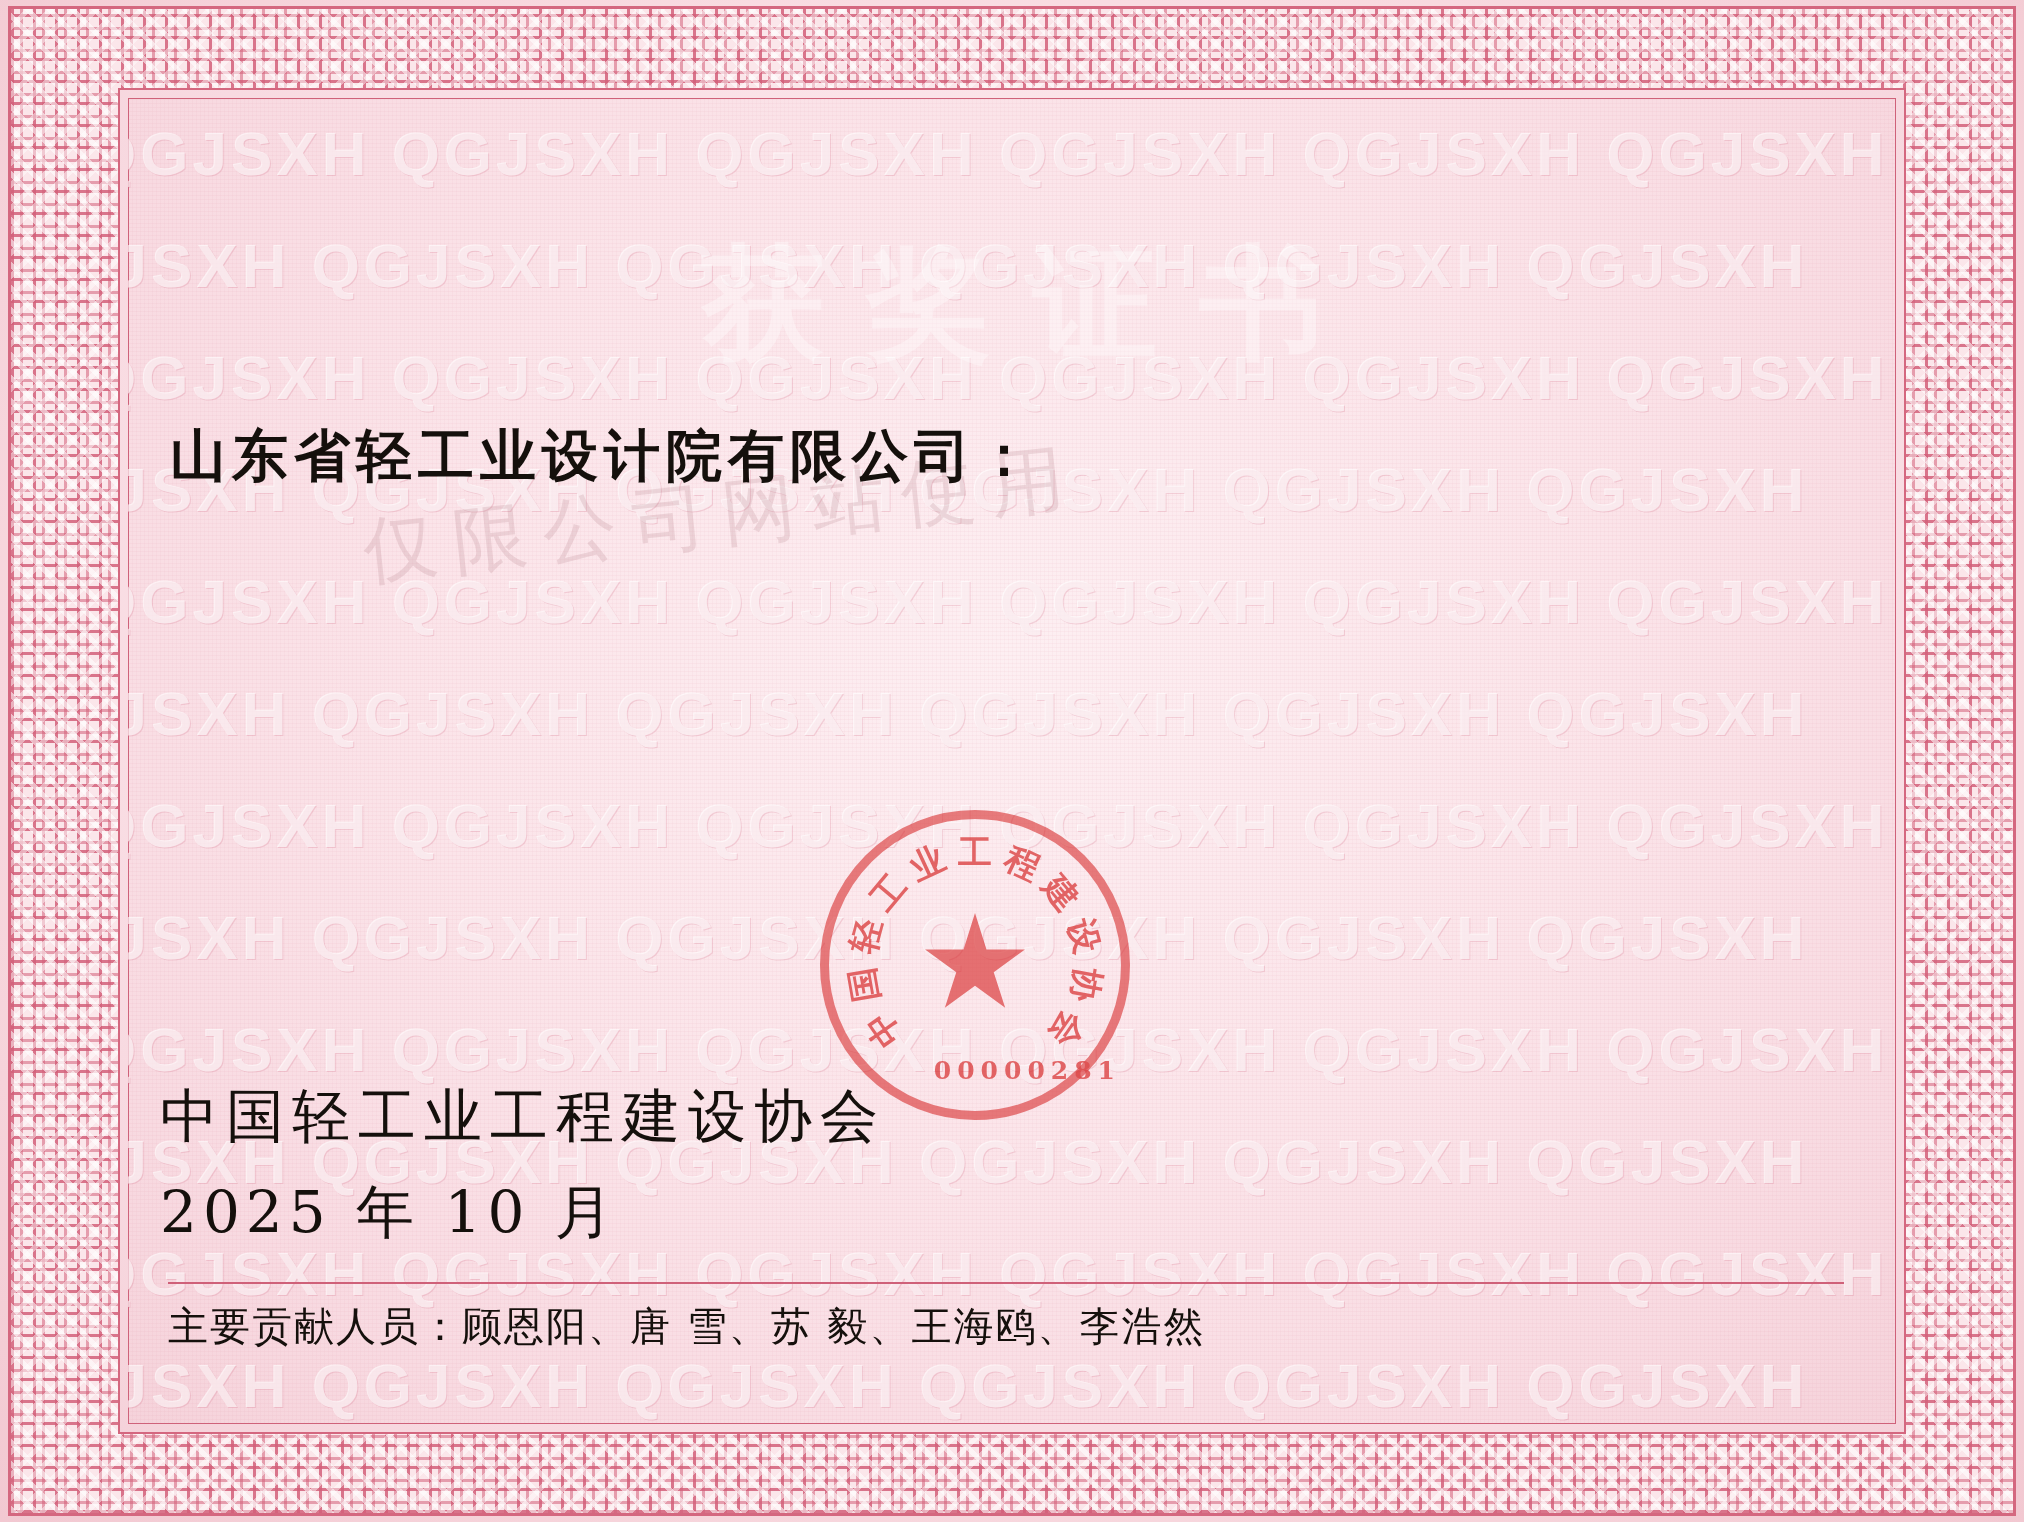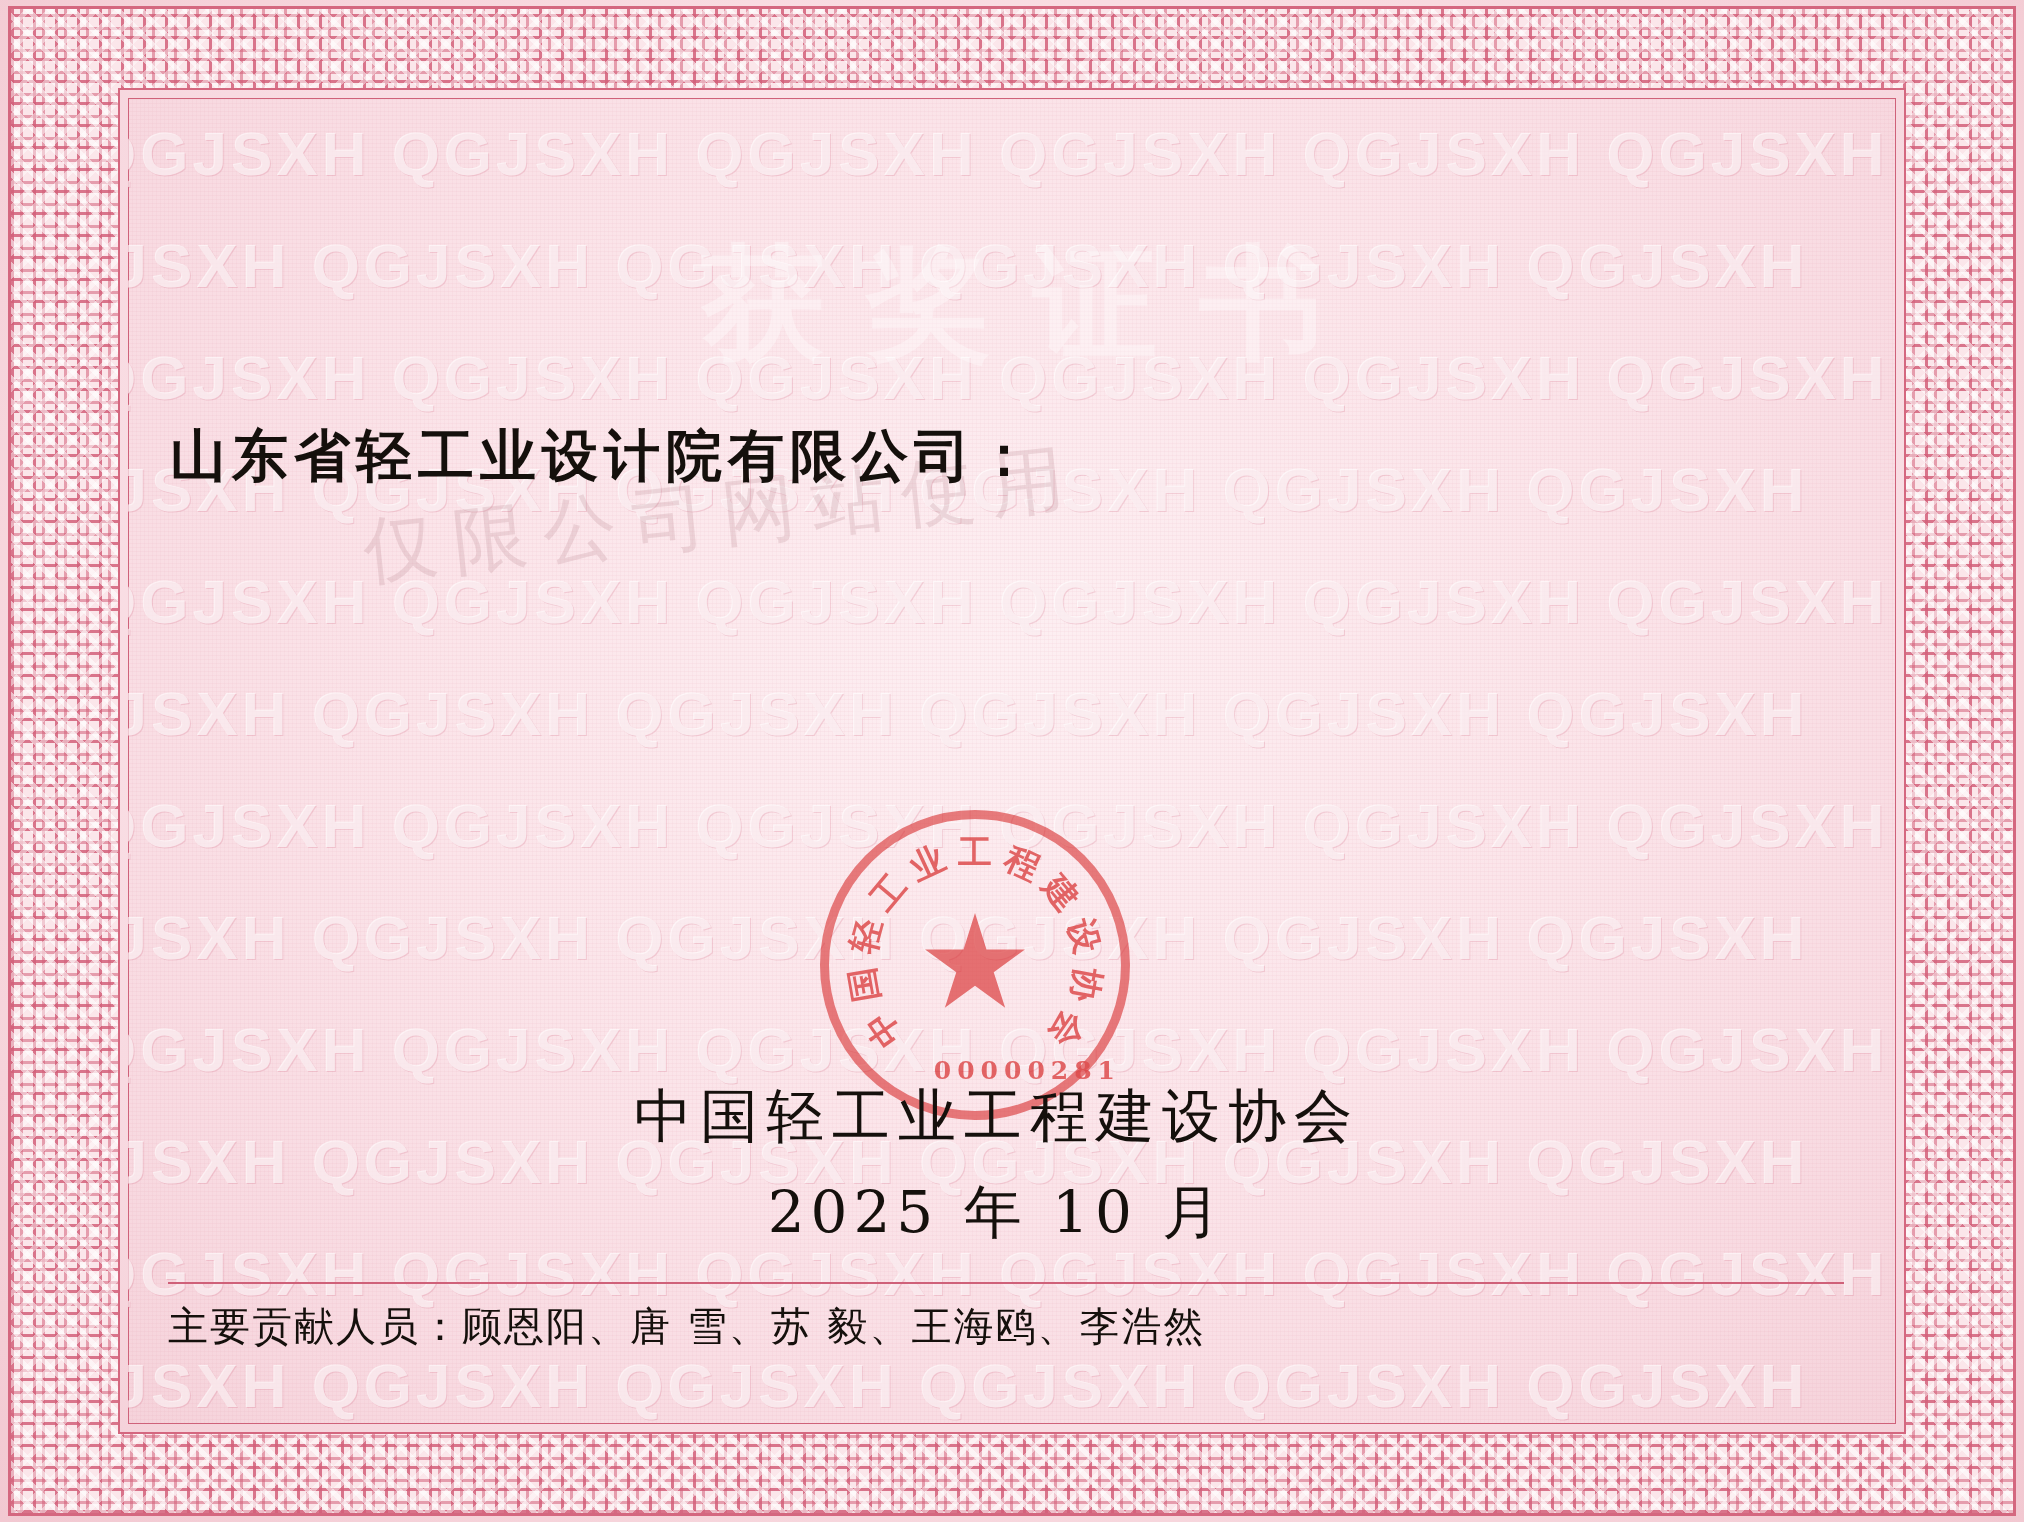--- a/index.html
+++ b/index.html
@@ -238,21 +238,21 @@
     letter-spacing: 6px;
     color: rgba(214,38,38,0.85);
   }
 
   
   .signature {
     position: absolute;
     left: 0;
     right: 30px;
     bottom: 150px;
-    text-align: center;
+    text-align: left;
     margin-top: 44px;
   }
   .issuer {
     font-family: "DejaVu Serif", "Liberation Serif", serif;
     font-size: 58px;
     letter-spacing: 8px;
     color: #15100c;
     margin-bottom: 18px;
   }
   .issue-date {

